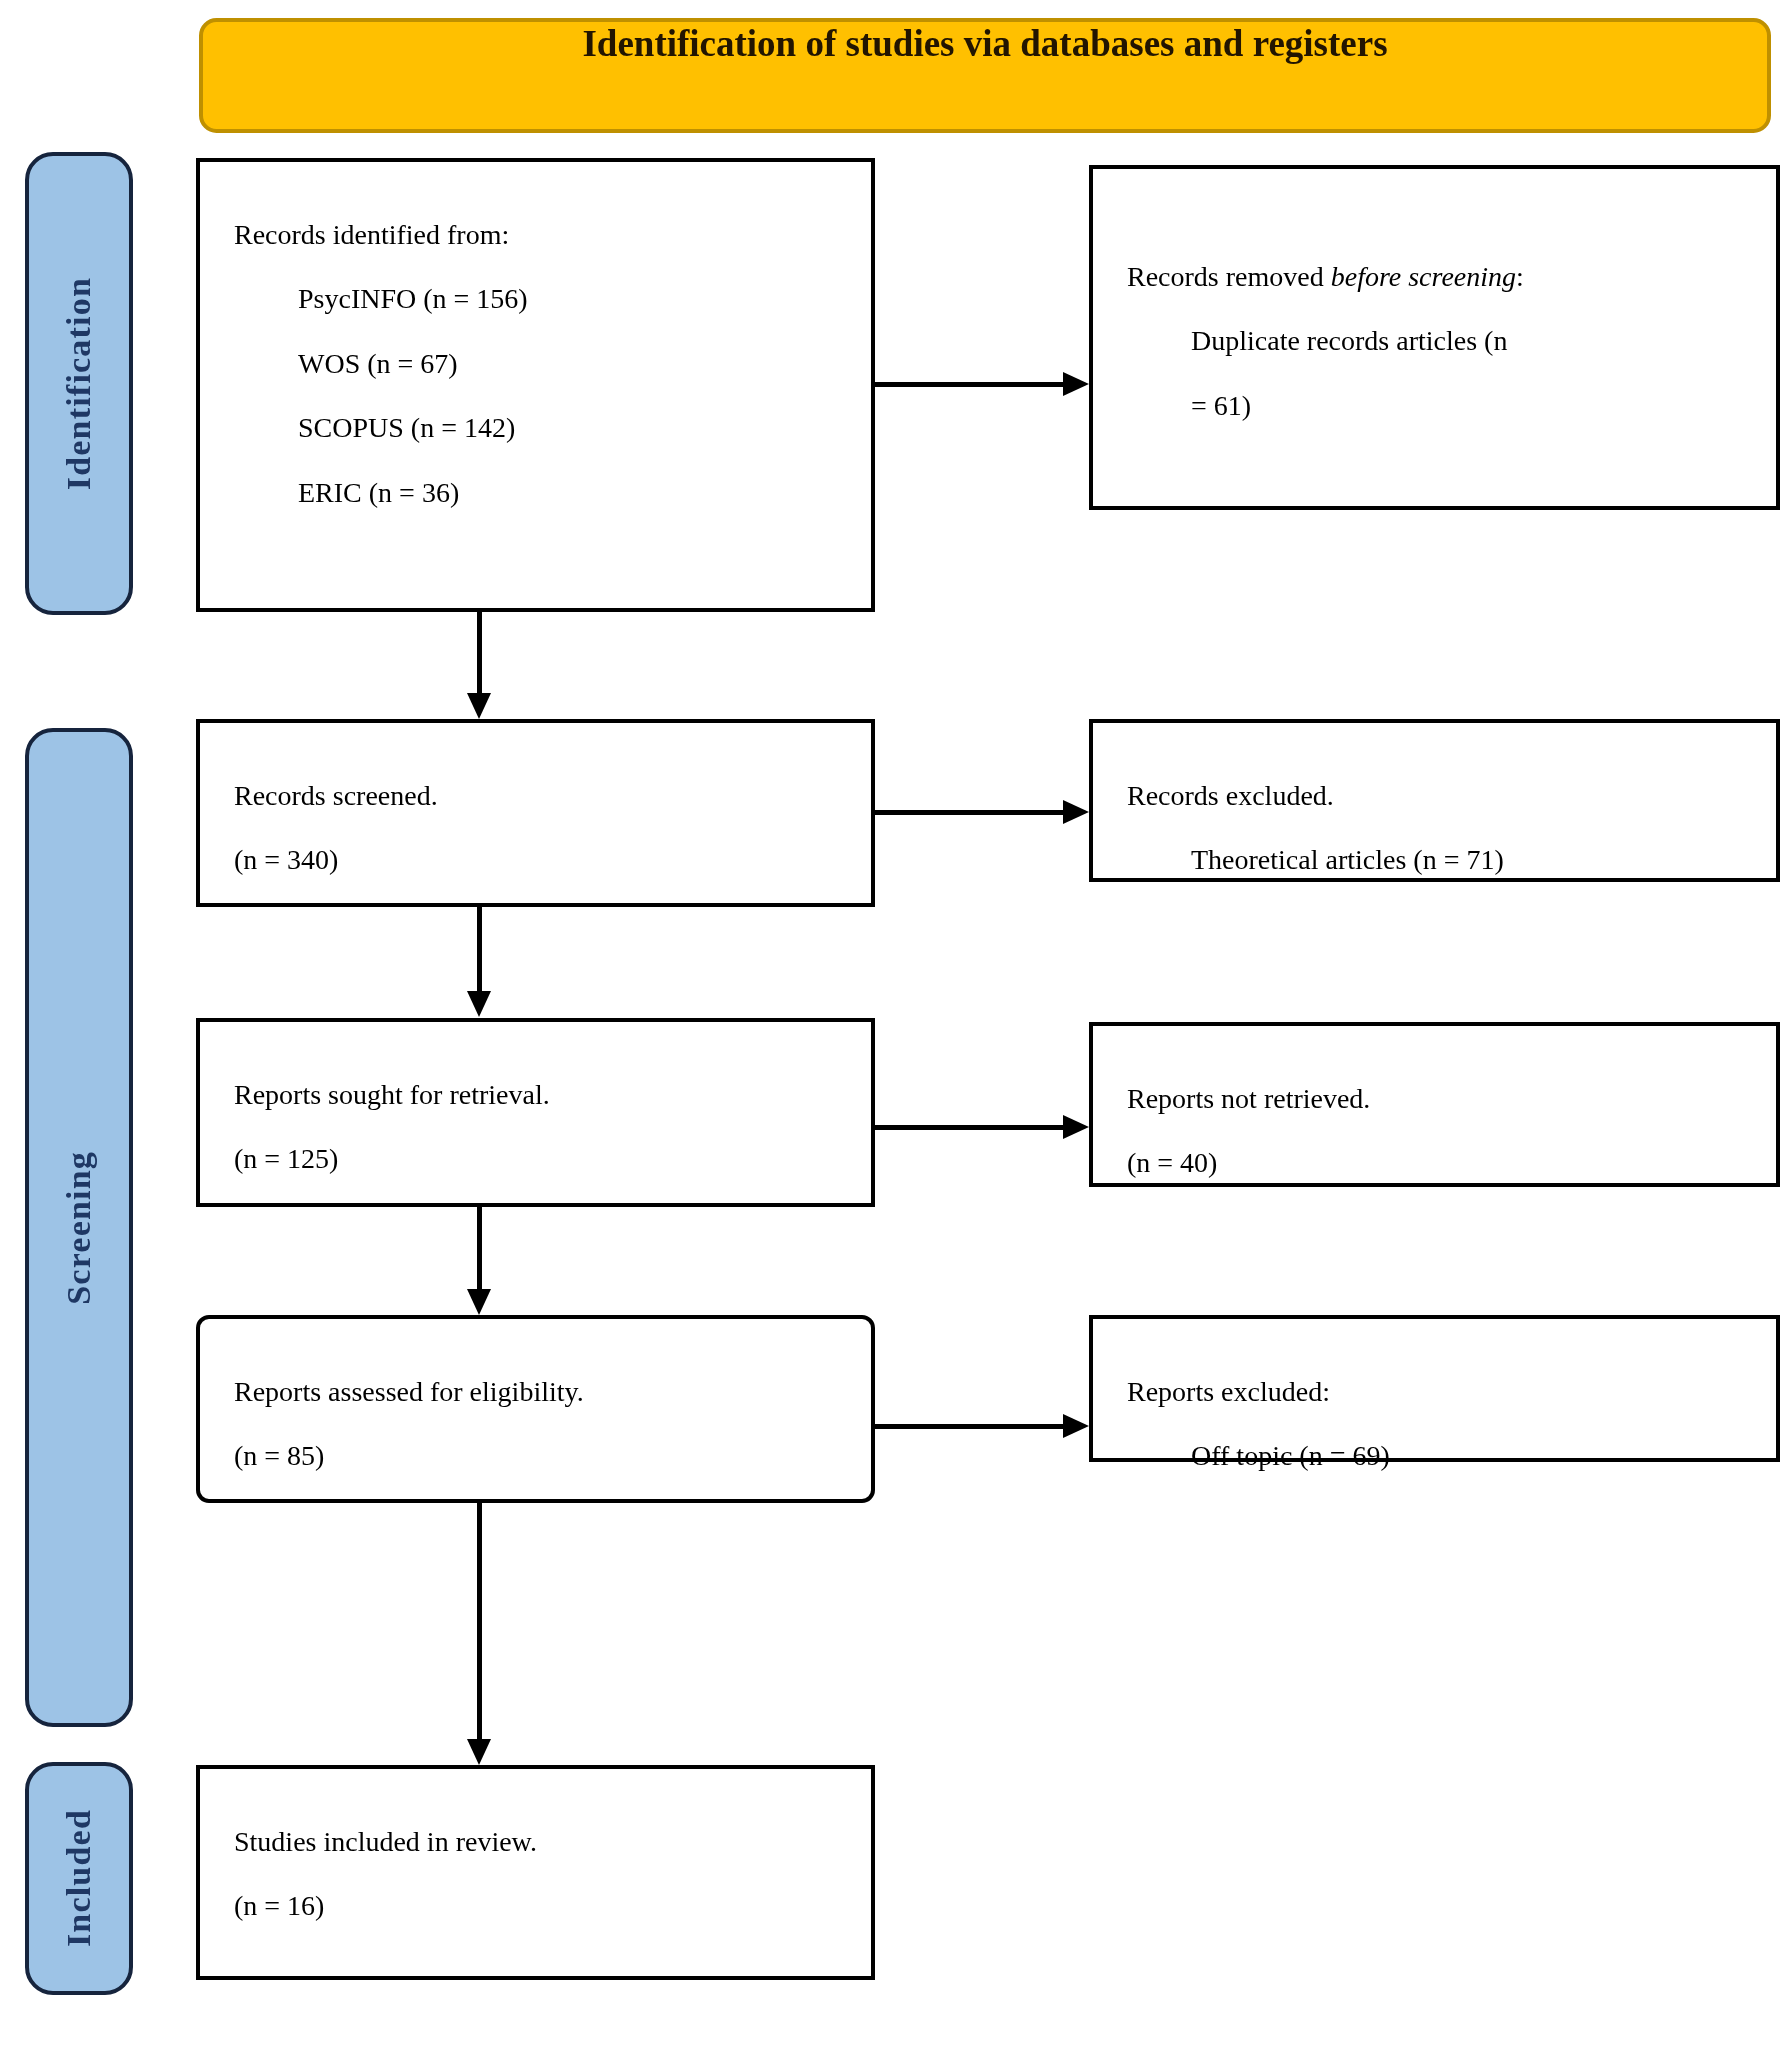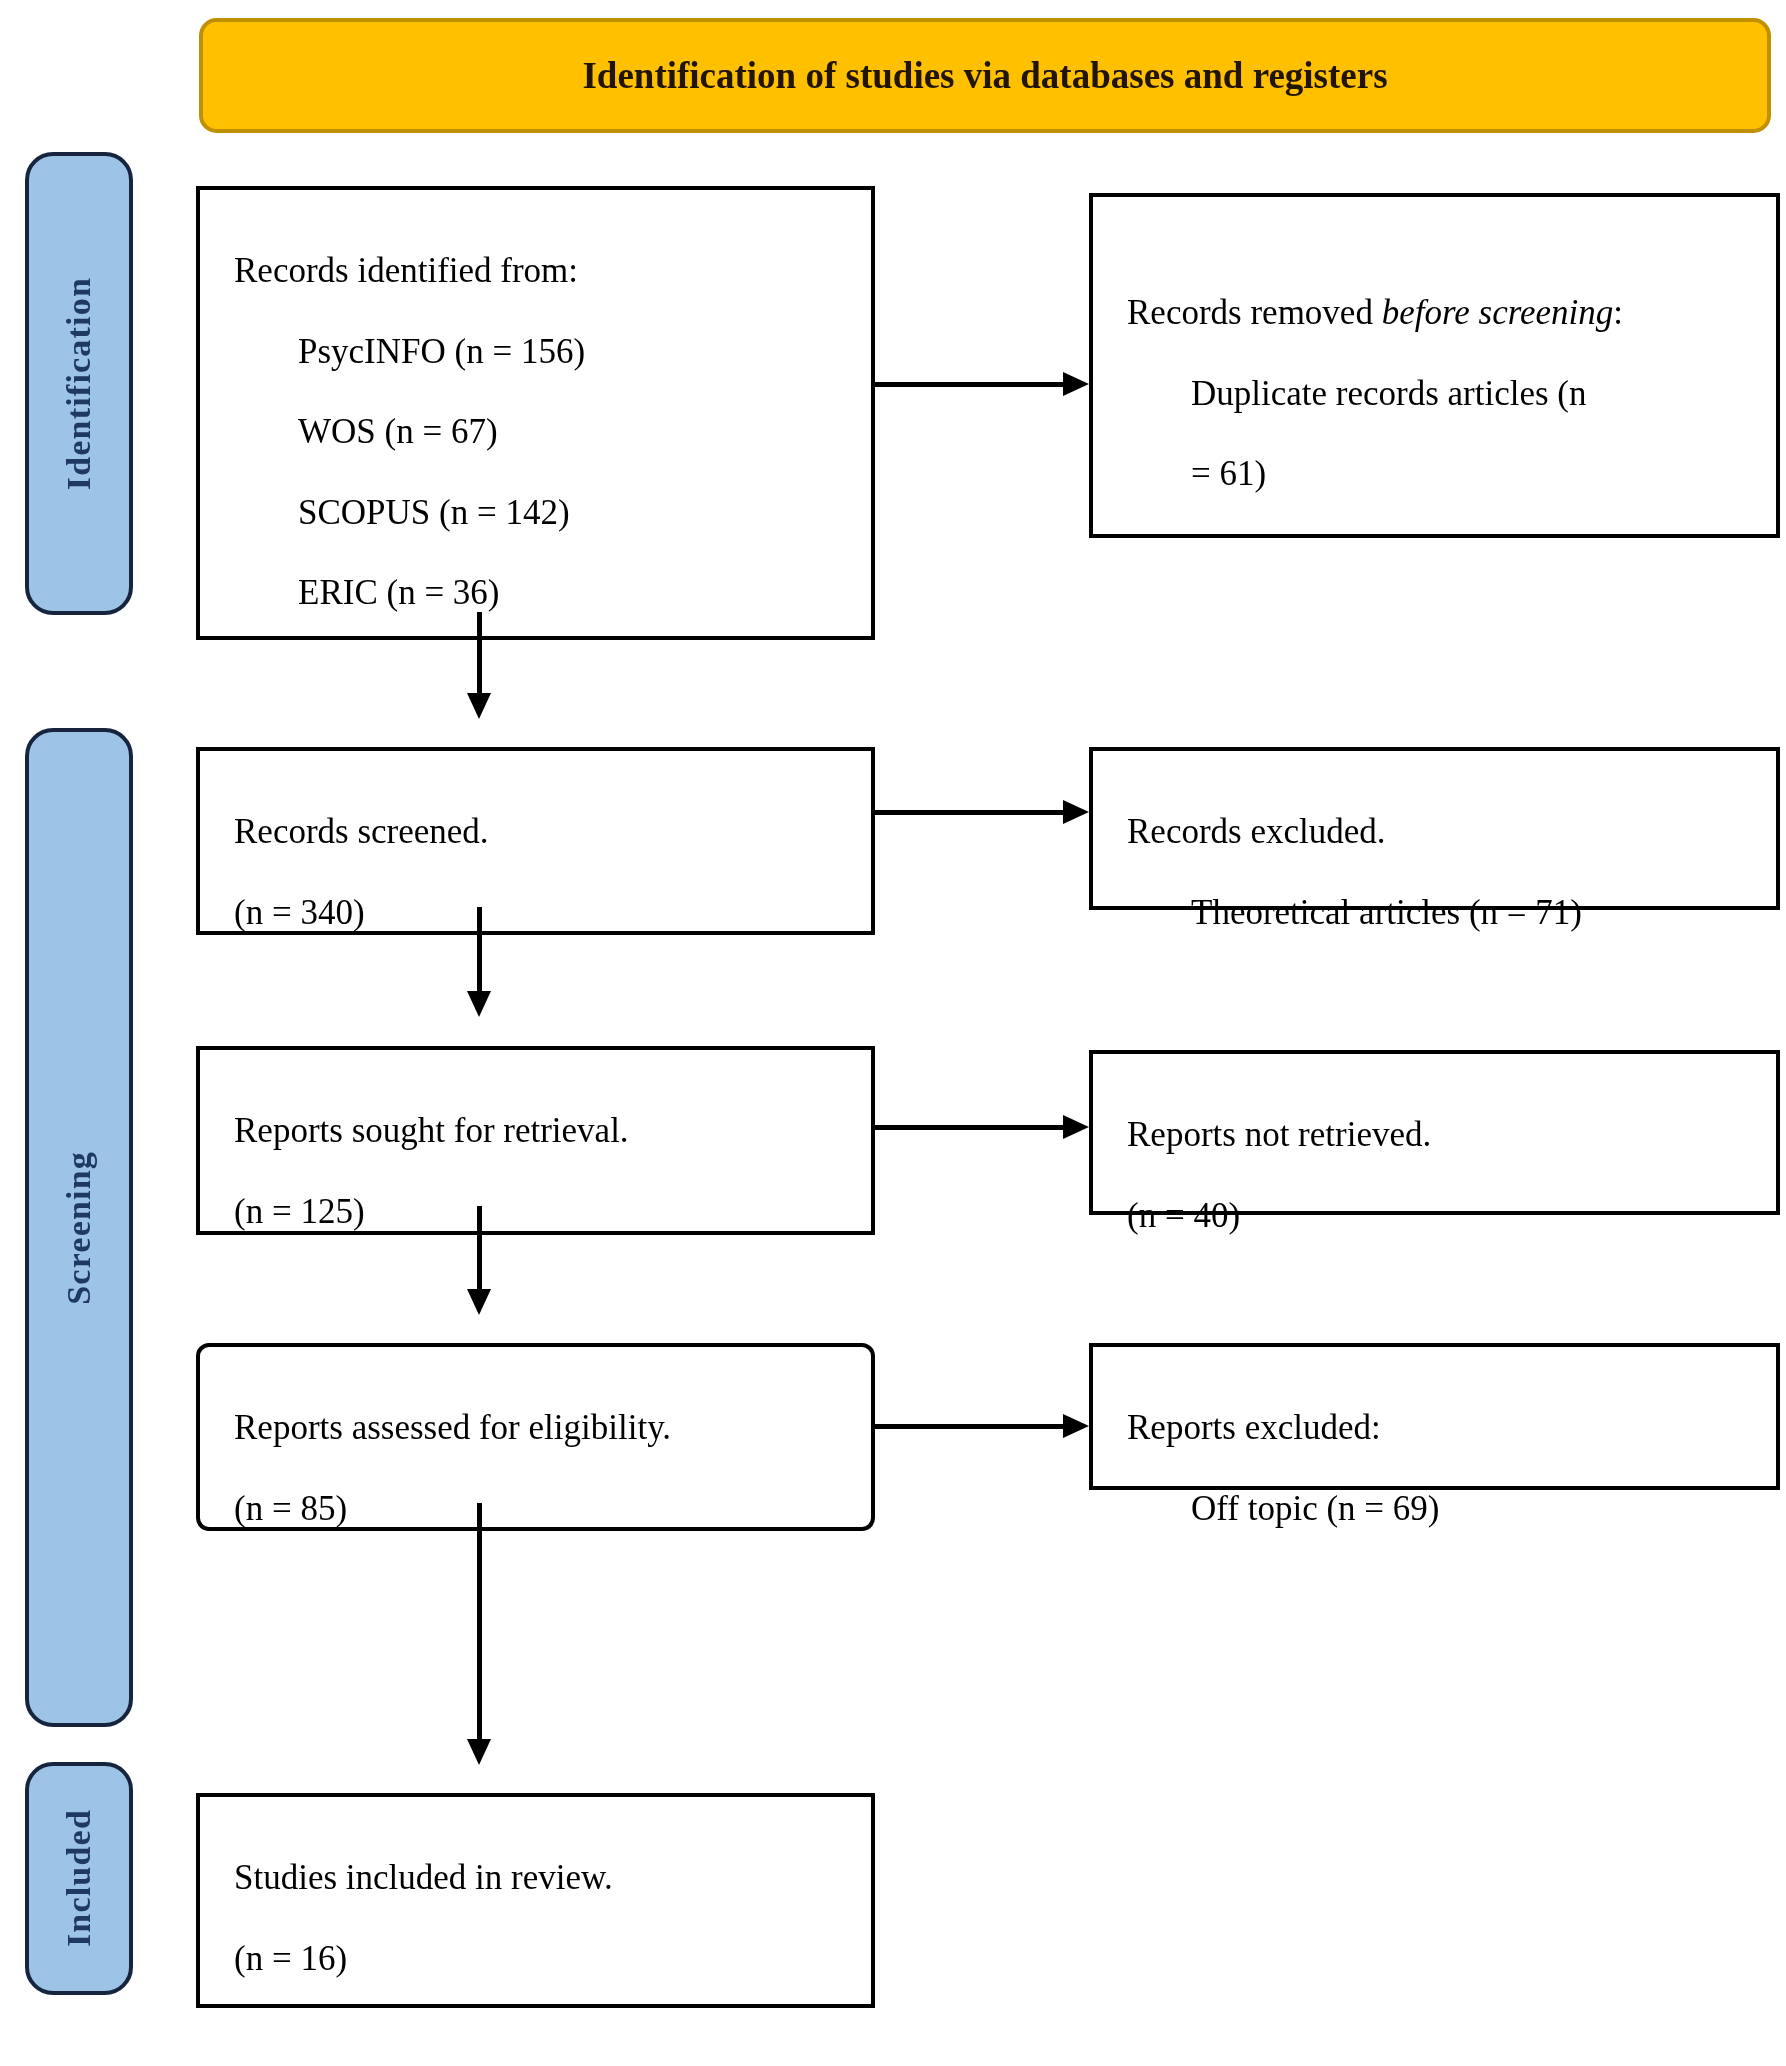--- a/index.html
+++ b/index.html
@@ -14,21 +14,21 @@
 
   
   .banner {
     position: absolute;
     left: 199px; top: 17.5px;
     width: 1572px; height: 115px;
     box-sizing: border-box;
     background: var(--banner-bg, #FFC000);
     border: 4.1px solid var(--banner-border, #BF9000);
     border-radius: 17.5px;
-    display: flex; align-items: center; justify-content: center;
+    display: flex; align-items: flex-start; justify-content: center;
   }
   .banner .banner-text {
     font-size: 37px; font-weight: bold;
     color: var(--banner-text, #221500);
   }
 
   
   .stage-label {
     position: absolute;
     left: 24.5px; width: 108px;
@@ -50,23 +50,22 @@
   .lbl-screening      { top: 728px; height: 999px; }
   .lbl-included       { top: 1762px; height: 233px; }
 
   
   .box {
     position: absolute;
     box-sizing: border-box;
     background: #ffffff;
     border: 4.1px solid var(--box-border, #000000);
     padding: 41px 17.5px 11.7px 34px;
-    font-size: 35px;
+    font-size: 28px;
     line-height: 2.3;
-    margin-top: 28px;
   }
   .box .line { white-space: nowrap; }
   .box .line.indent { padding-left: 64px; }
   .box .it { font-style: italic; }
 
   .main-col  { left: 196px;  width: 679px; }
   .right-col { left: 1089px; width: 691px; }
 
   .box-identified { top: 158px;  height: 454px; }
   .box-screened   { top: 719px; height: 188px; }

